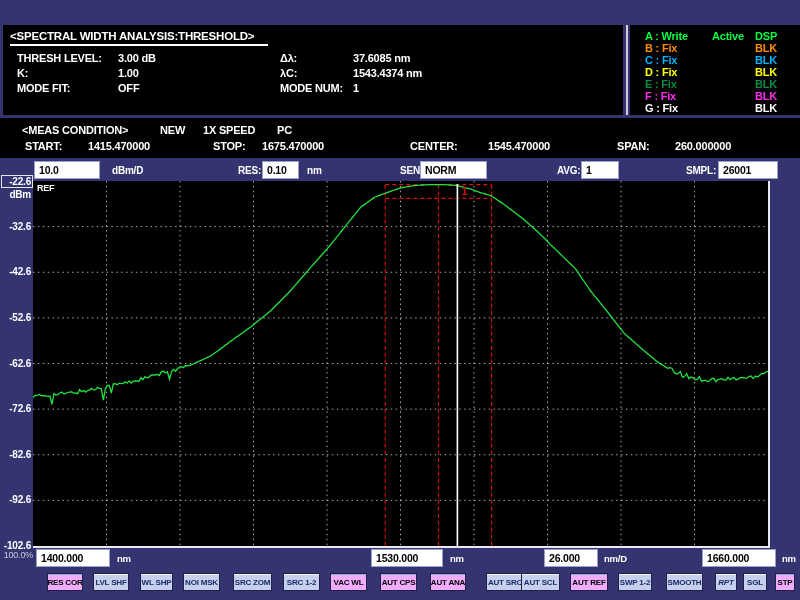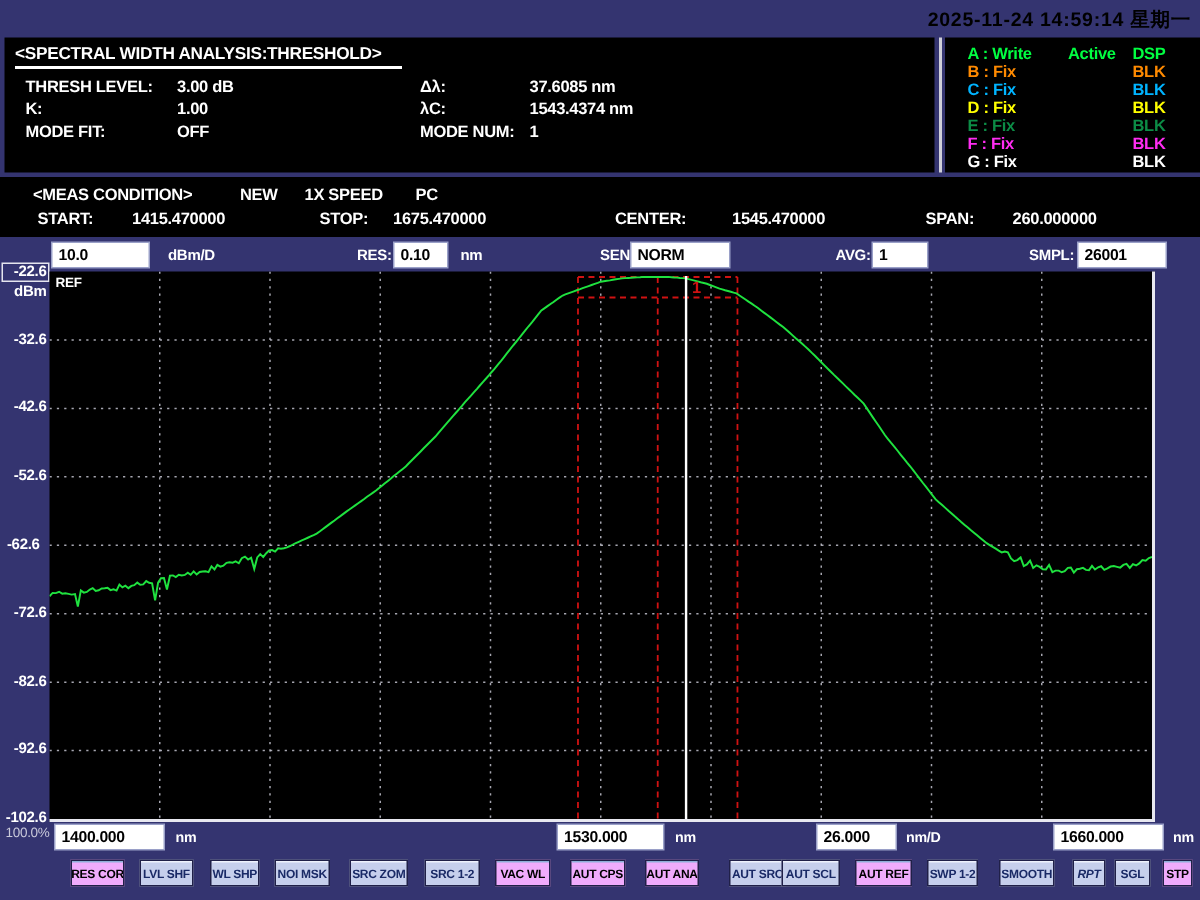--- a/index.html
+++ b/index.html
@@ -48,21 +48,20 @@
           display:flex; align-items:center; justify-content:center; white-space:nowrap;
           border:1px solid #202048; cursor:pointer; overflow:hidden; }
   .tbtn.steel { background:#f0abfc; color:#000; box-shadow:inset 0 1px 0 #8fb0d8; }
   .tbtn.light { background:#c6cfec; color:#1a2a66; box-shadow:inset 0 1px 0 #eef2fc; }
 </style>
 </head>
 <body>
 
 <div class="screen">
 
-  <div class="datetime">2025-11-24 14:59:14 星期一</div>
 
   <div class="panel analysis">
     <div class="analysis-title">&lt;SPECTRAL WIDTH ANALYSIS:THRESHOLD&gt;</div>
     <div class="f-row" style="left:14px;top:27px;">THRESH LEVEL:</div>
     <div class="f-row" style="left:115px;top:27px;">3.00 dB</div>
     <div class="f-row" style="left:14px;top:42px;">K:</div>
     <div class="f-row" style="left:115px;top:42px;">1.00</div>
     <div class="f-row" style="left:14px;top:57px;">MODE FIT:</div>
     <div class="f-row" style="left:115px;top:57px;">OFF</div>
     <div class="f-row" style="left:277px;top:27px;">Δλ:</div>
@@ -141,21 +140,21 @@
     <div class="vbox" style="left:719px;width:58px;">26001</div>
   </div>
 
   <div class="refbox"></div>
   <div class="ylab" style="left:0;top:176px;">-22.6</div>
   <div class="dbm-unit">dBm</div>
   <div>
       <div class="ylab" style="left: 0px; top: 220.625px;">-32.6</div>
       <div class="ylab" style="left: 0px; top: 266.25px;">-42.6</div>
       <div class="ylab" style="left: 0px; top: 311.875px;">-52.6</div>
-      <div class="ylab" style="left: 0px; top: 357.5px; text-align: center;">-62.6</div>
+      <div class="ylab" style="left: 0px; top: 357.5px;">-62.6</div>
       <div class="ylab" style="left: 0px; top: 403.125px;">-72.6</div>
       <div class="ylab" style="left: 0px; top: 448.75px;">-82.6</div>
       <div class="ylab" style="left: 0px; top: 494.375px;">-92.6</div>
       <div class="ylab" style="left: 0px; top: 540px;">-102.6</div>
     </div>
   <div class="pct">100.0%</div>
 
   <div class="plot">
     <svg id="chart" width="735" height="365" viewBox="0 0 735 365">
         <line x1="73.5" y1="0" x2="73.5" y2="365" stroke="#c4c4cf" stroke-width="1" stroke-dasharray="1.5 3.4" opacity="0.85"></line>

